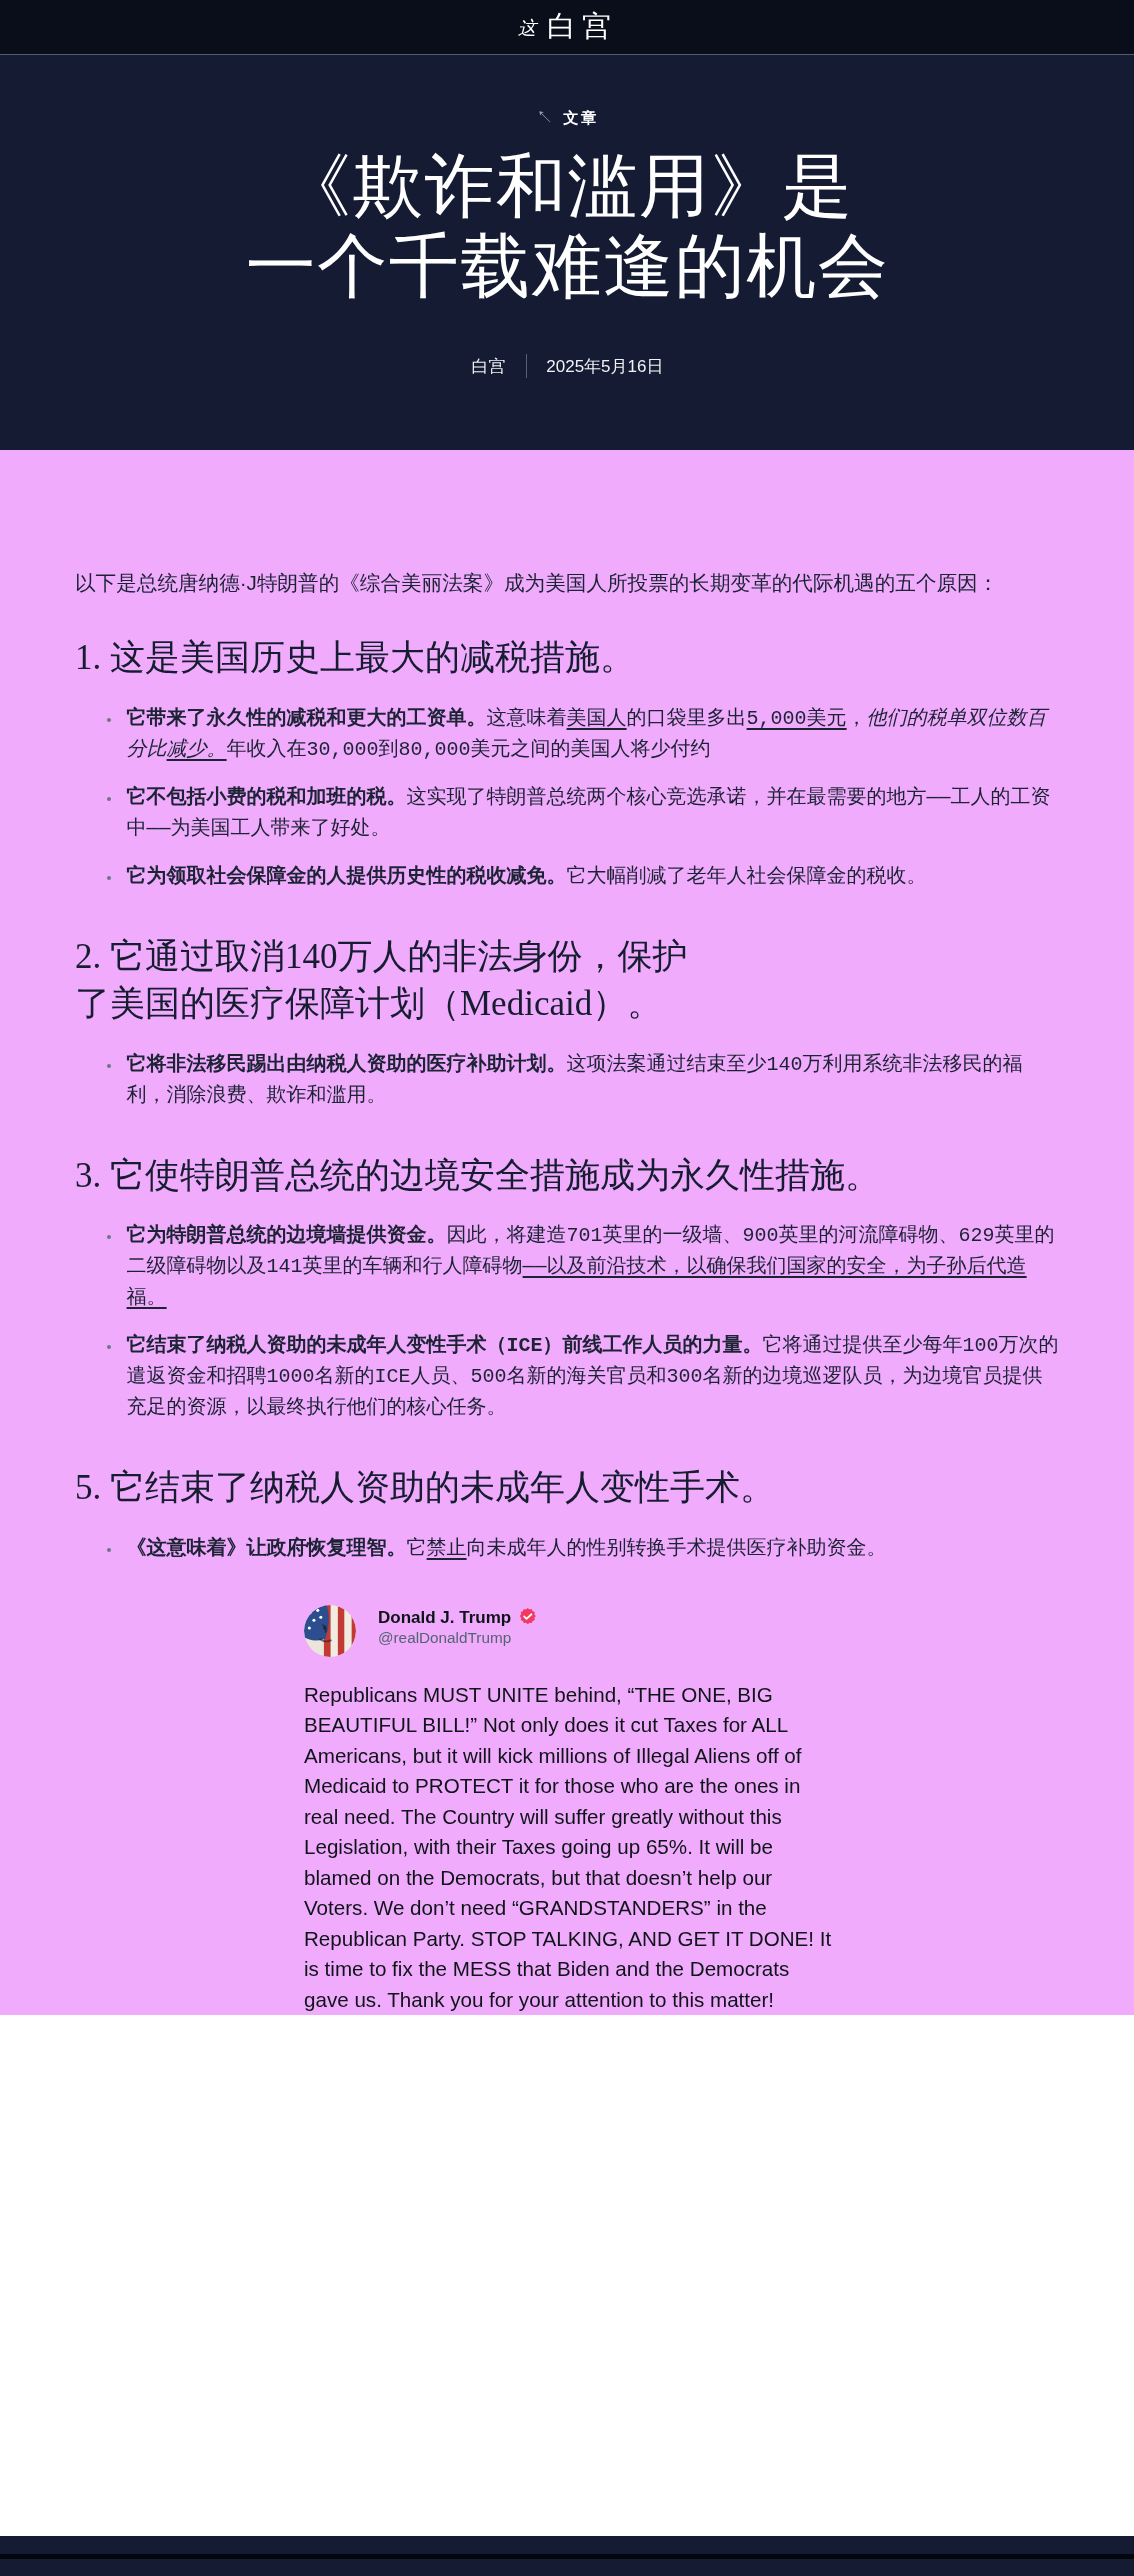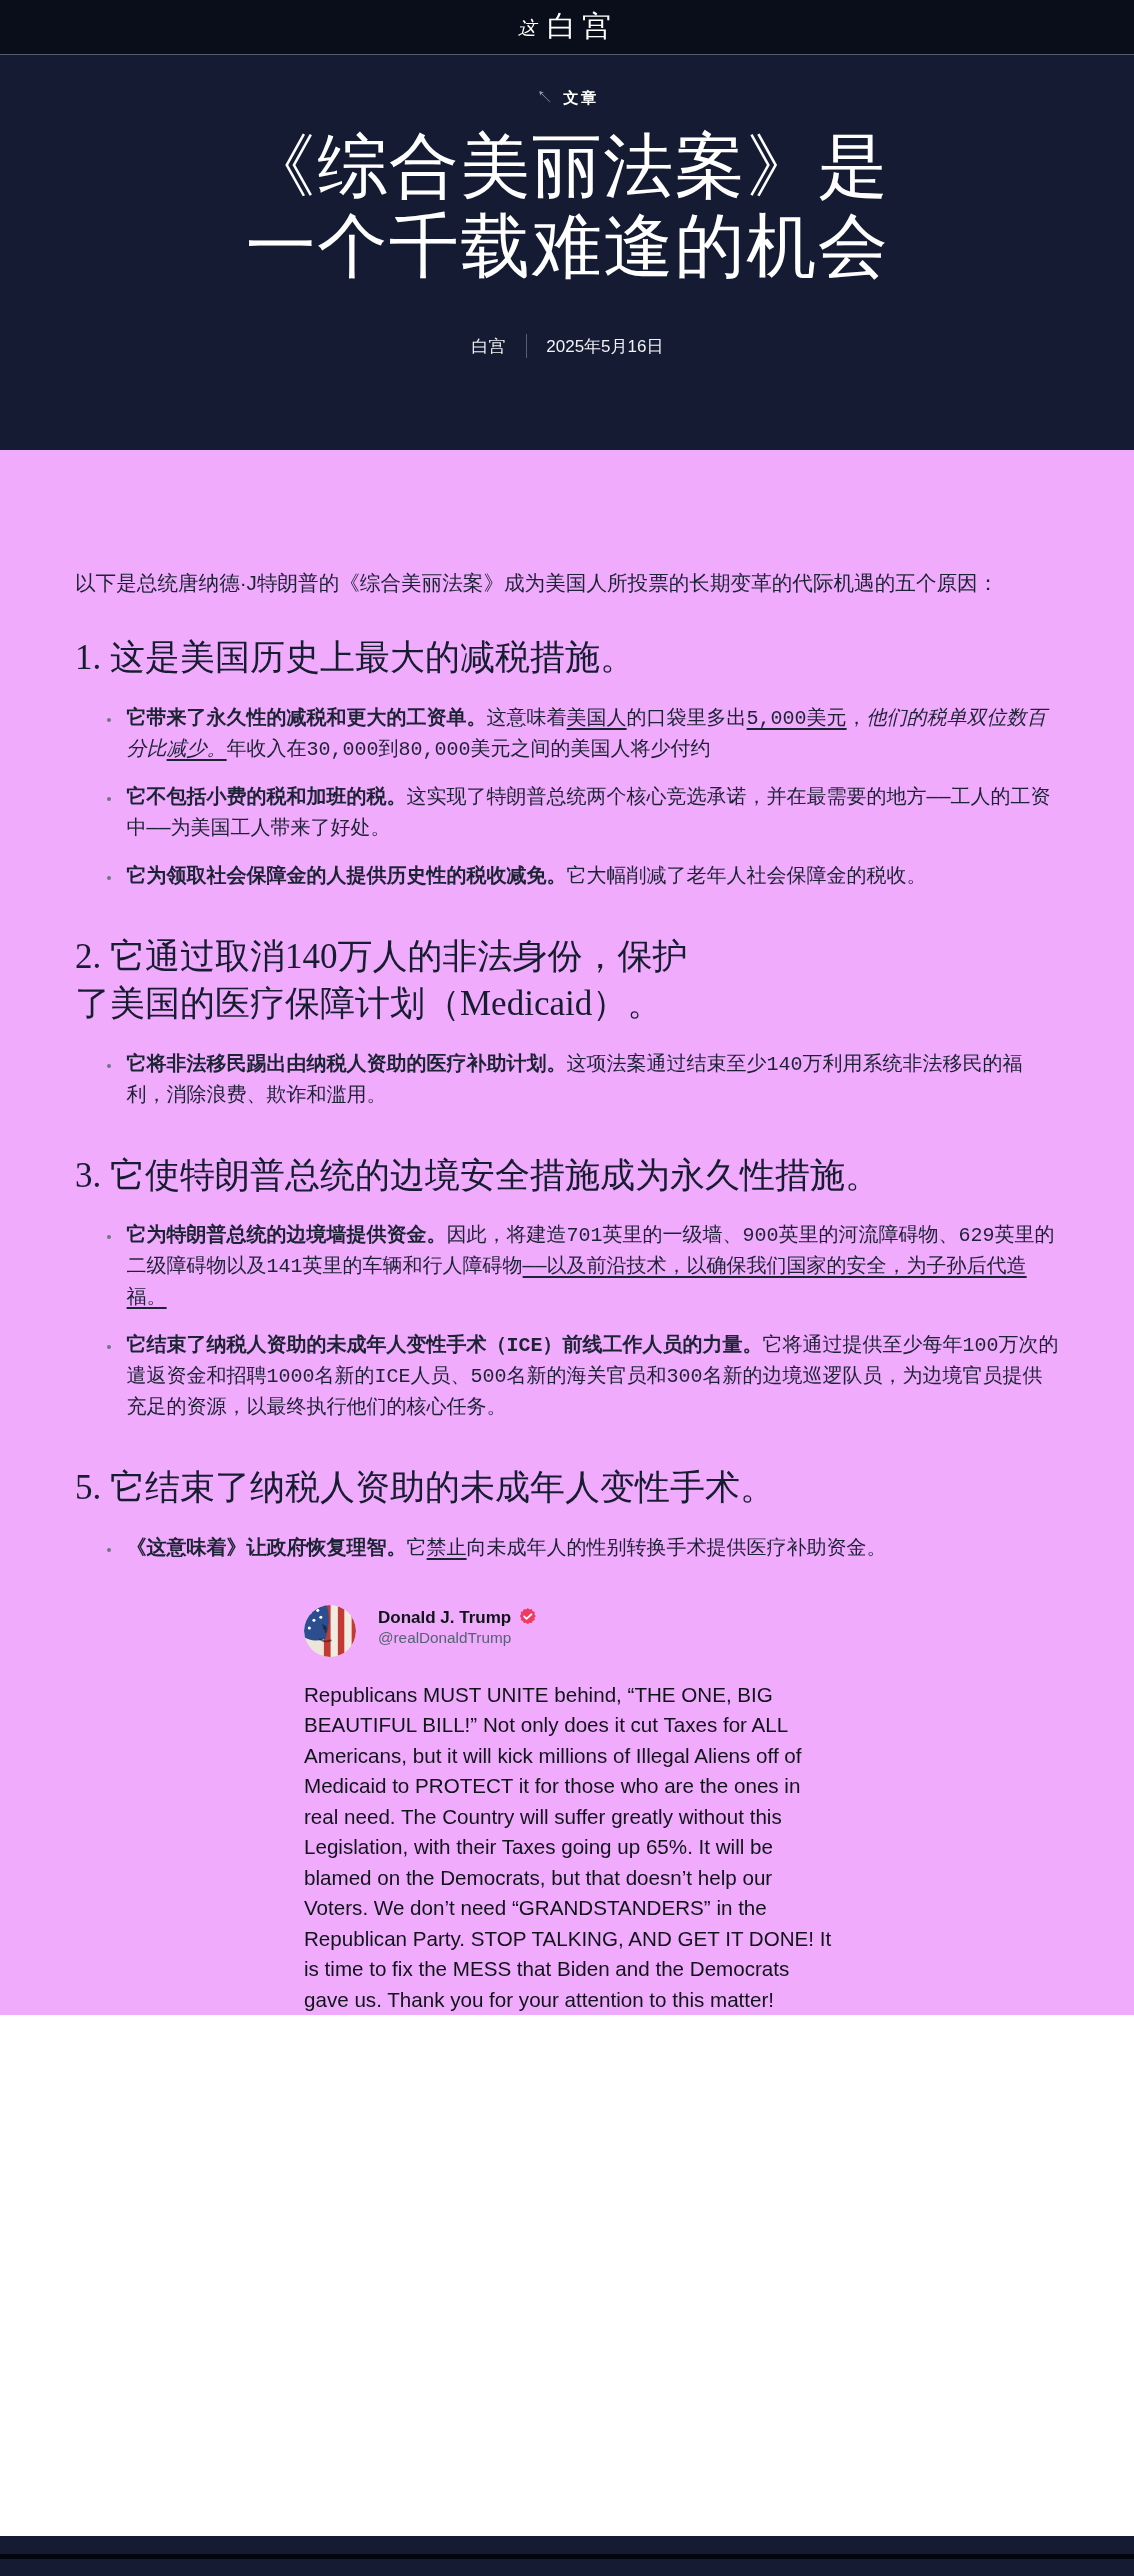--- a/index.html
+++ b/index.html
@@ -10,21 +10,21 @@
   
   .topbar { height:55px; background:#0a0d1a; border-bottom:1.5px solid #565b6c;
             display:flex; align-items:center; justify-content:center; }
   .logo { display:flex; align-items:center; gap:10.7px; color:#ffffff; cursor:pointer;
           font-family:"Liberation Serif", serif; }
   .logo-small { font-size:18.3px; font-style:italic; }
   .logo-main  { font-size:29px; letter-spacing:6.1px; }
 
   
   .hero { height:395px; background:#141b33; color:#ffffff; text-align:center; }
-  .eyebrow { padding-top:31px; font-size:15.3px; font-weight:bold; letter-spacing:2.3px; }
+  .eyebrow { padding-top:51px; font-size:15.3px; font-weight:bold; letter-spacing:2.3px; }
   .eyebrow .arrow { color:#9aa0ad; font-weight:normal; margin-right:7.6px; font-size:17px; }
   .hero-title { margin-top:18.3px; font-family:"Liberation Serif", serif; font-weight:normal;
                 font-size:70px; line-height:1.14; letter-spacing:1.5px; }
   .byline { margin-top:47px; display:flex; align-items:center; justify-content:center; gap:20px;
             font-size:17px; color:#f2f3f6; }
   .byline-sep { width:0.8px; height:24.4px; background:#5a6070; }
 
   
   .content { padding:116px 75px 0 75px; background:#f0abfc; }
   .intro { font-size:20.6px; line-height:34px; }
@@ -63,21 +63,21 @@
       <span class="logo-small">这</span>
       <span class="logo-main">白宫</span>
     </div>
   </div>
 
   <div class="hero">
     <div class="eyebrow">
       <span class="arrow">↖</span><span>文章</span>
     </div>
     <h1 class="hero-title">
-      <span>《综合美丽法案》是</span><br>
+      <span>《欺诈和滥用》是</span><br>
       <span>一个千载难逢的机会</span>
     </h1>
     <div class="byline">
       <span>白宫</span>
       <span class="byline-sep"></span>
       <span>2025年5月16日</span>
     </div>
   </div>
 
   <div class="content">

